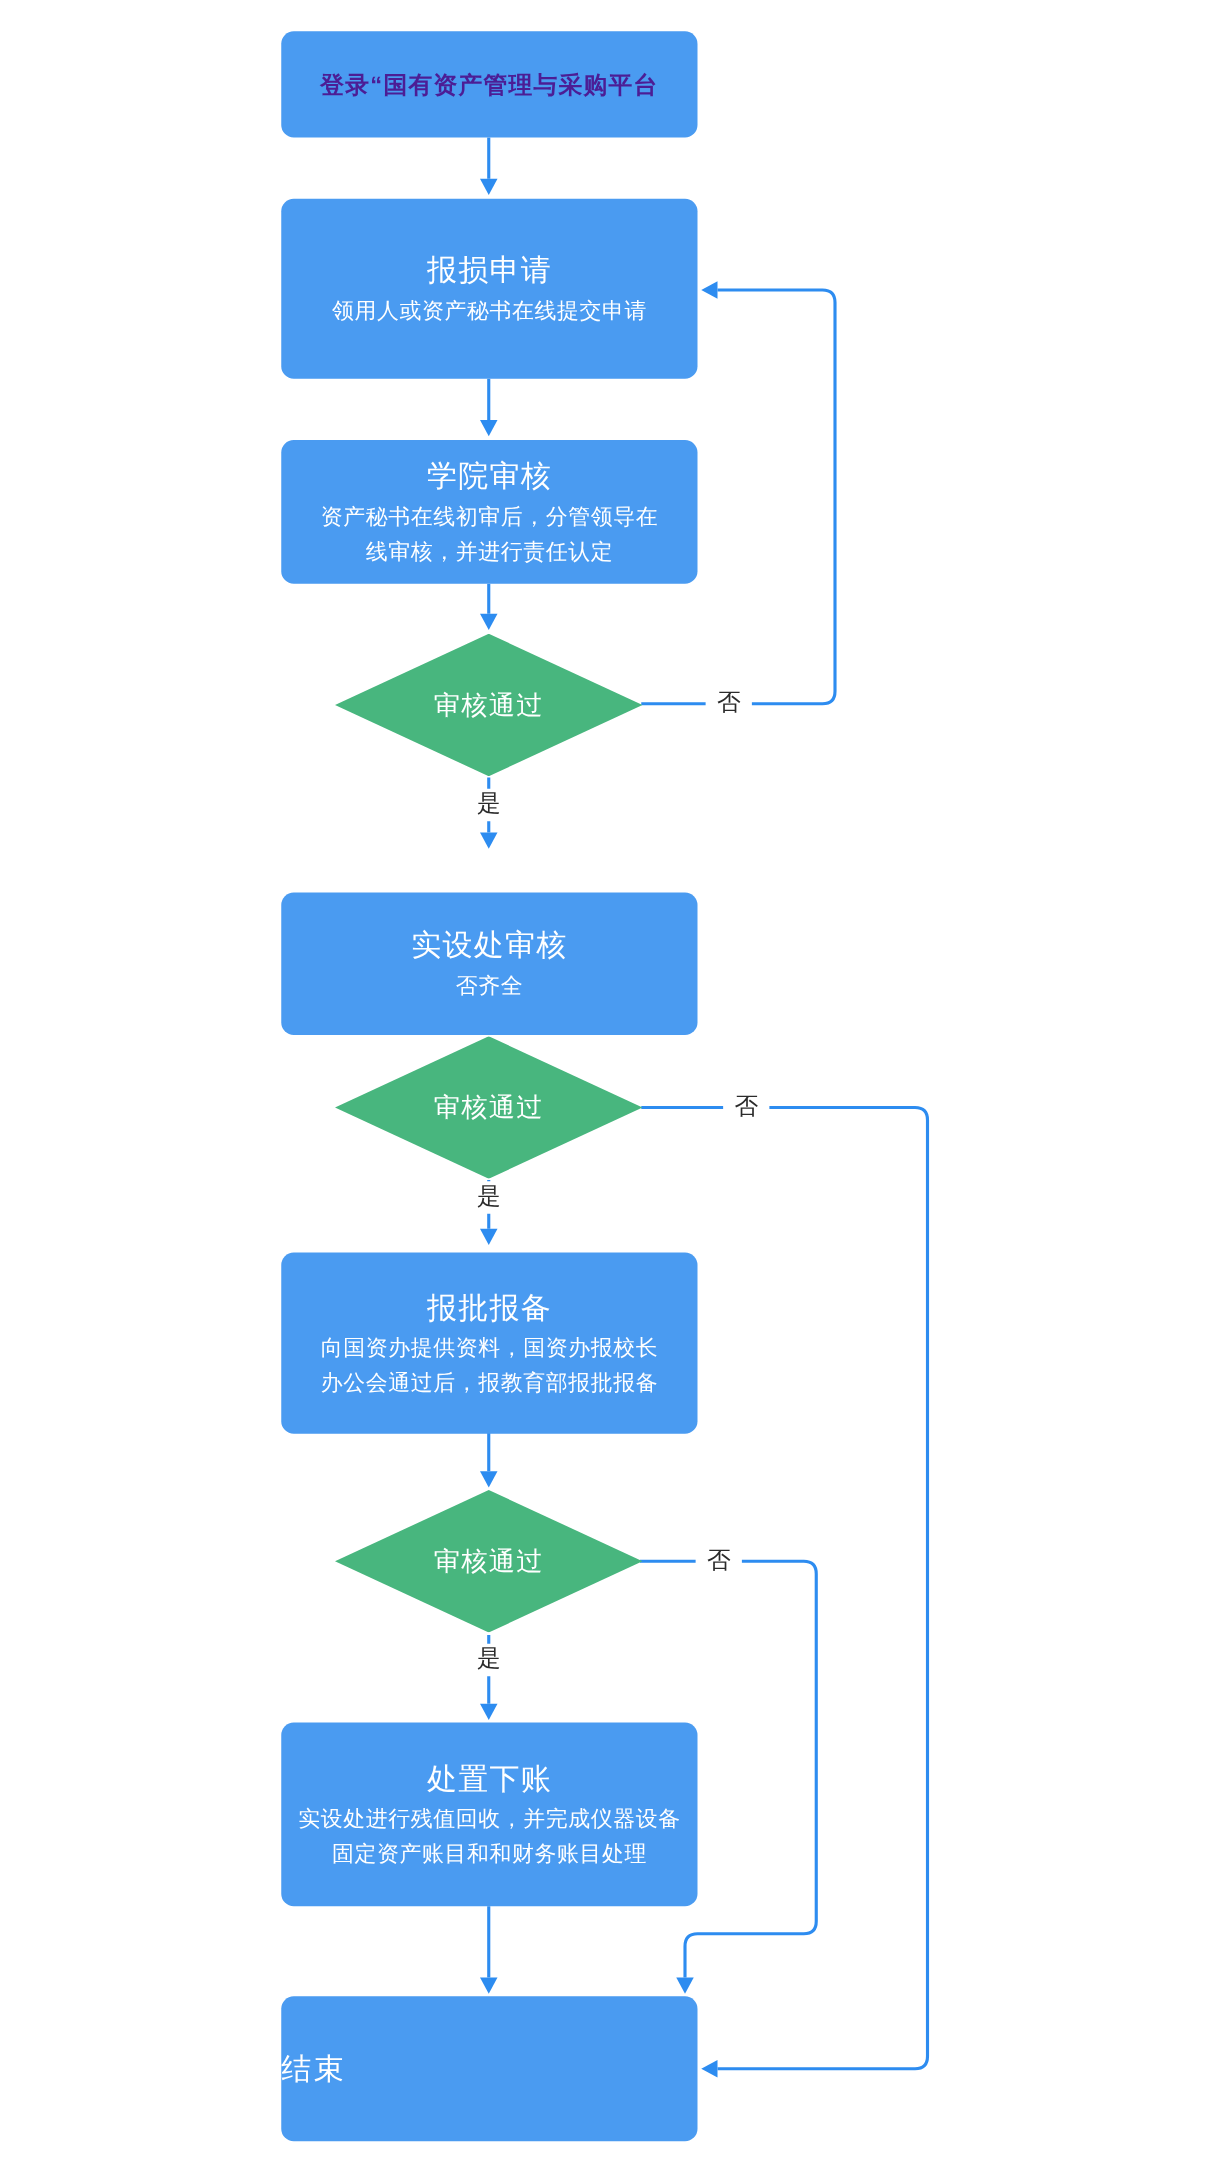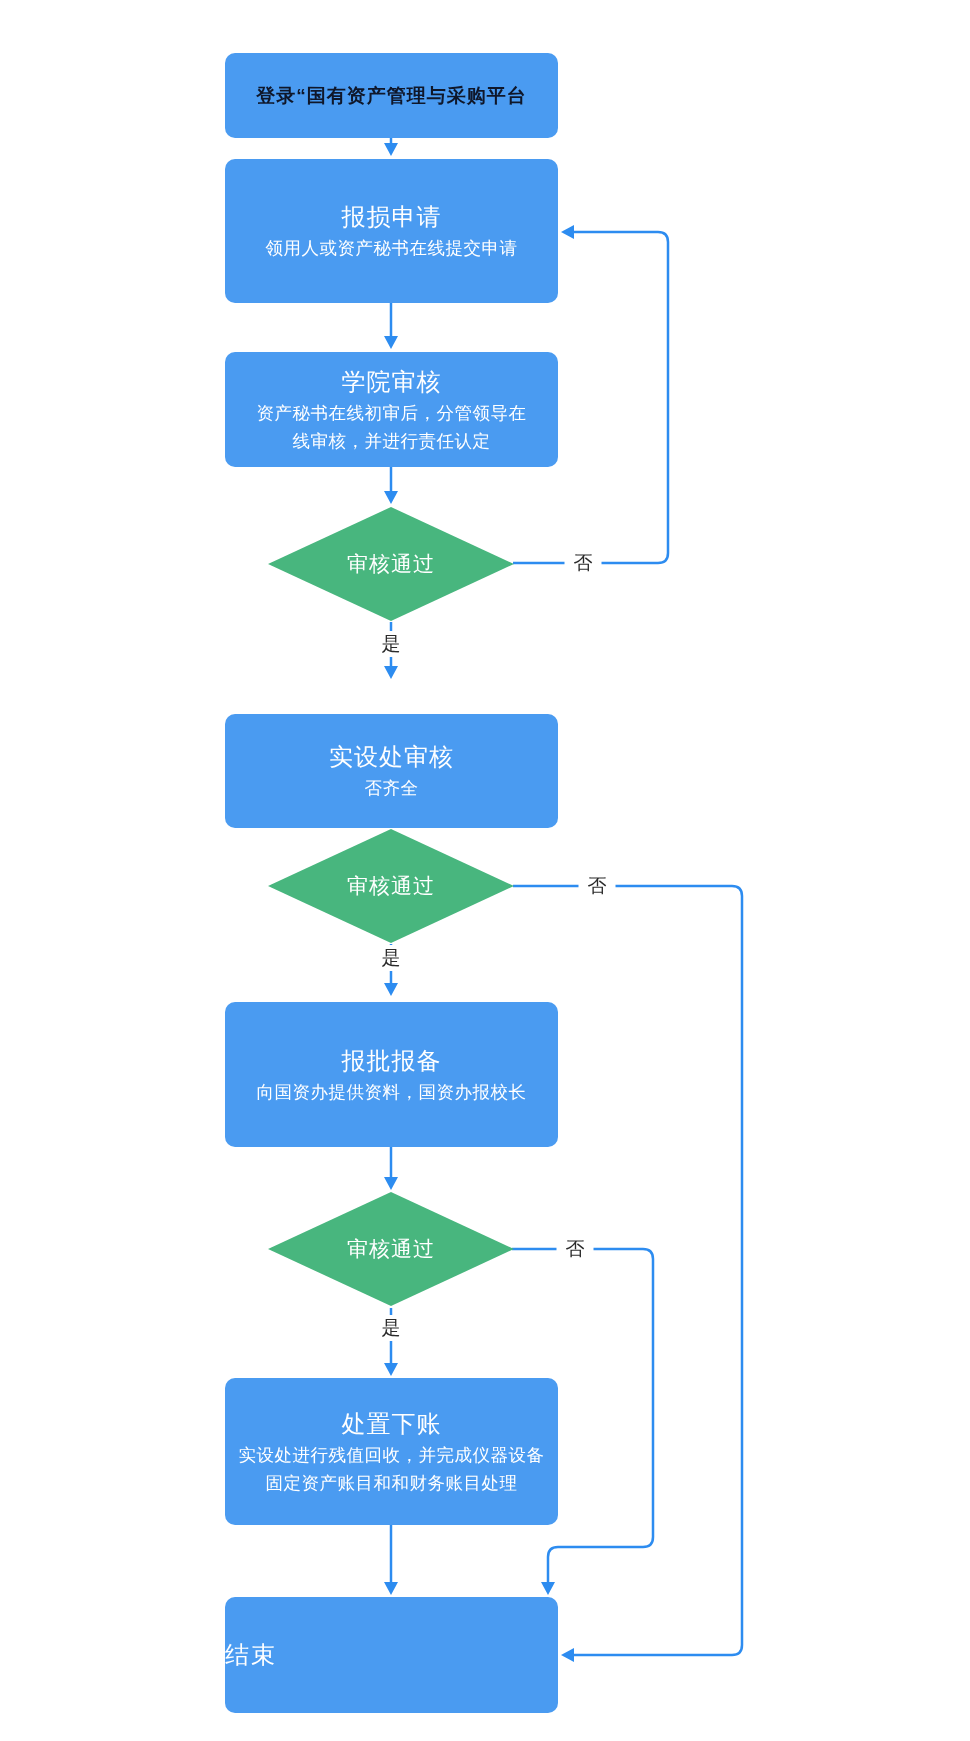--- a/index.html
+++ b/index.html
@@ -15,23 +15,23 @@
   .pbox{
     position:absolute;left:225px;width:333px;
     background:#4a9bf1;border-radius:10px;color:#ffffff;
     display:flex;flex-direction:column;justify-content:center;align-items:center;
     text-align:center;box-sizing:border-box;padding:6px 10px;
   }
   .pbox .ptitle{font-size:24px;line-height:34px;letter-spacing:1px;}
   .pbox .psub{font-size:17.5px;line-height:28px;letter-spacing:0.5px;}
 
   .startbox{position:absolute;left:225px;top:25px;width:333px;height:85px;
-    background:#4a9bf1;border-radius:10px;color:#0f172a;
+    background:#4a9bf1;border-radius:10px;color:#4c1d95;
     display:flex;justify-content:center;align-items:center;text-align:center;
-    font-size:19px;font-weight:bold;letter-spacing:1px;margin-top:28px;}
+    font-size:19px;font-weight:bold;letter-spacing:1px;}
 
   .endbox{position:absolute;left:225px;top:1597px;width:333px;height:116px;
     background:#4a9bf1;border-radius:10px;color:#ffffff;
     display:flex;align-items:center;
     font-size:24px;letter-spacing:2px;}
 
   #box-damage{top:159px;height:144px;}
   #box-college{top:352px;height:115px;}
   #box-shishe{top:681px;height:114px;margin-top:33px;}
   #box-baopi{top:1002px;height:145px;}
@@ -135,20 +135,21 @@
   </div>
 
   <div class="diamond" id="dec-2">
     <span>审核通过</span>
   </div>
 
   <div class="pbox" id="box-baopi">
     <div class="ptitle">报批报备</div>
     <div>
       <div class="psub">向国资办提供资料，国资办报校长</div>
+      <div class="psub">办公会通过后，报教育部报批报备</div>
     </div>
   </div>
 
   <div class="diamond" id="dec-3">
     <span>审核通过</span>
   </div>
 
   <div class="pbox" id="box-chuzhi">
     <div class="ptitle">处置下账</div>
     <div>

